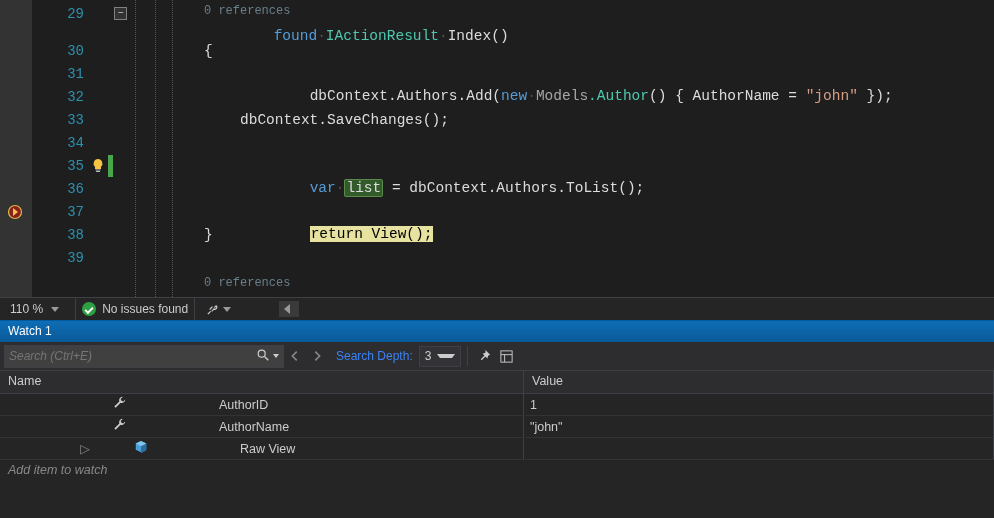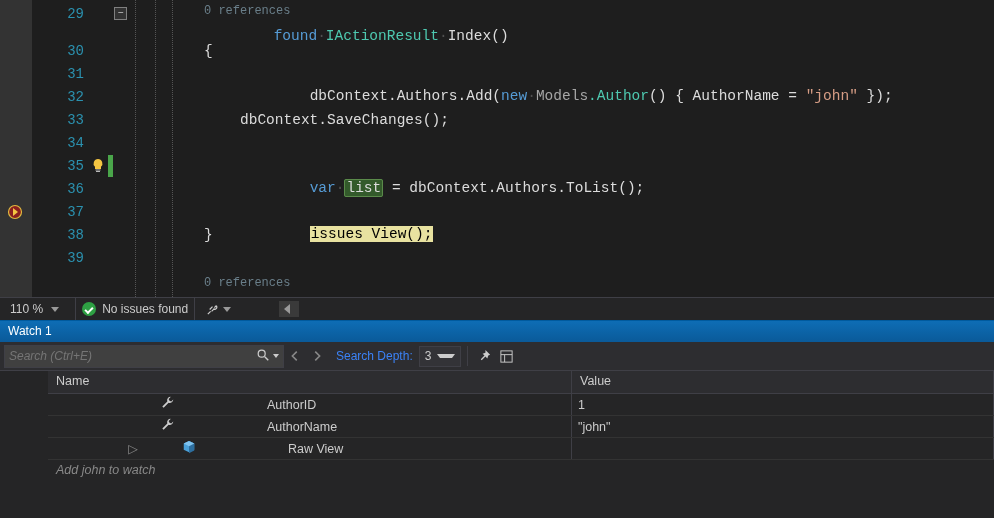--- a/index.html
+++ b/index.html
@@ -53,21 +53,21 @@
   .navarr svg{width:14px;height:14px;}
   .depthlbl{ color:#3b82f6; margin:0 6px 0 8px;}
   .depthbox{ width:42px; height:21px; background:#333337; border:1px solid #3f3f46; display:flex; align-items:center; padding:0 5px; color:#ccc;}
   .depthbox span{flex:1;}
   .depthbox .caret{ width:0;height:0;border-left:3px solid transparent;border-right:3px solid transparent;border-top:4px solid #ccc;}
   .vsep{ width:1px; height:20px; background:#3f3f46; margin:0 6px;}
   .tbtn{ width:22px;height:22px;display:flex;align-items:center;justify-content:center;cursor:pointer;}
   .tbtn svg{width:15px;height:15px;}
 
   
-  .wgrid { flex:1; background:#252526; font-family:'Segoe UI',Arial,sans-serif; font-size:12.5px; color:#ccc;padding-left:48px; }
+  .wgrid { flex:1; background:#252526; font-family:'Segoe UI',Arial,sans-serif; font-size:12.5px; color:#ccc; }
   .wcols { display:flex; height:23px; background:#2d2d30; border-bottom:1px solid #3f3f46;}
   .wcols div{ padding:3px 8px; border-right:1px solid #3f3f46; }
   .colname{ flex:0 0 524px;}
   .colval { flex:1;}
   .wrow { display:flex; height:22px; align-items:center; border-bottom:1px solid #333;}
   .wrow .c1{ flex:0 0 524px; display:flex; align-items:center; padding-left:8px; border-right:1px solid #3f3f46; height:100%;gap:43px;}
   .wrow .c2{ flex:1; padding-left:6px; border-right:1px solid #3f3f46; height:100%; display:flex; align-items:center;}
   .indent1{ width:62px;}
   .indent2{ width:28px;}
   .expander{ width:12px; display:inline-block; text-align:center; color:#888;}
@@ -147,21 +147,21 @@
 
     <div class="line" style="top:201px">
       <span class="arrowbp">
         <svg viewBox="0 0 16 16">
             <circle cx="8" cy="8" r="6.5" fill="#8a1f1f" stroke="#e0b93f" stroke-width="1.2"></circle>
             <path d="M6 4l5 4-5 4z" fill="#f4c542"></path>
           </svg>
       </span>
       <span class="ln">37</span>
       <span class="codetxt" style="left:240px">
-        <span class="hlline"><span class="kw">issues</span><span> View();</span></span>
+        <span class="hlline"><span class="kw">return</span><span> View();</span></span>
       </span>
     </div>
 
     <div class="line" style="top:224px">
       <span class="ln">38</span>
       <span class="codetxt" style="left:204px"><span class="punc">}</span></span>
     </div>
 
     <div class="line" style="top:247px">
         <span class="ln">39</span>
@@ -268,16 +268,16 @@
               <path fill="#4aa0d8" d="M8 1l6 3v7l-6 3-6-3V4z"></path>
               <path fill="#2d6e9e" d="M8 1v14l6-3V4z"></path>
               <path fill="#7fc3ef" d="M2 4l6 3 6-3-6-3z"></path>
             </svg></span>
         <span style="width:6px"></span>
         <span>Raw View</span>
       </div>
       <div class="c2"></div>
     </div>
 
-    <div class="additem">Add john to watch</div>
+    <div class="additem">Add item to watch</div>
   </div>
 
 </div>
 
 </body></html>

